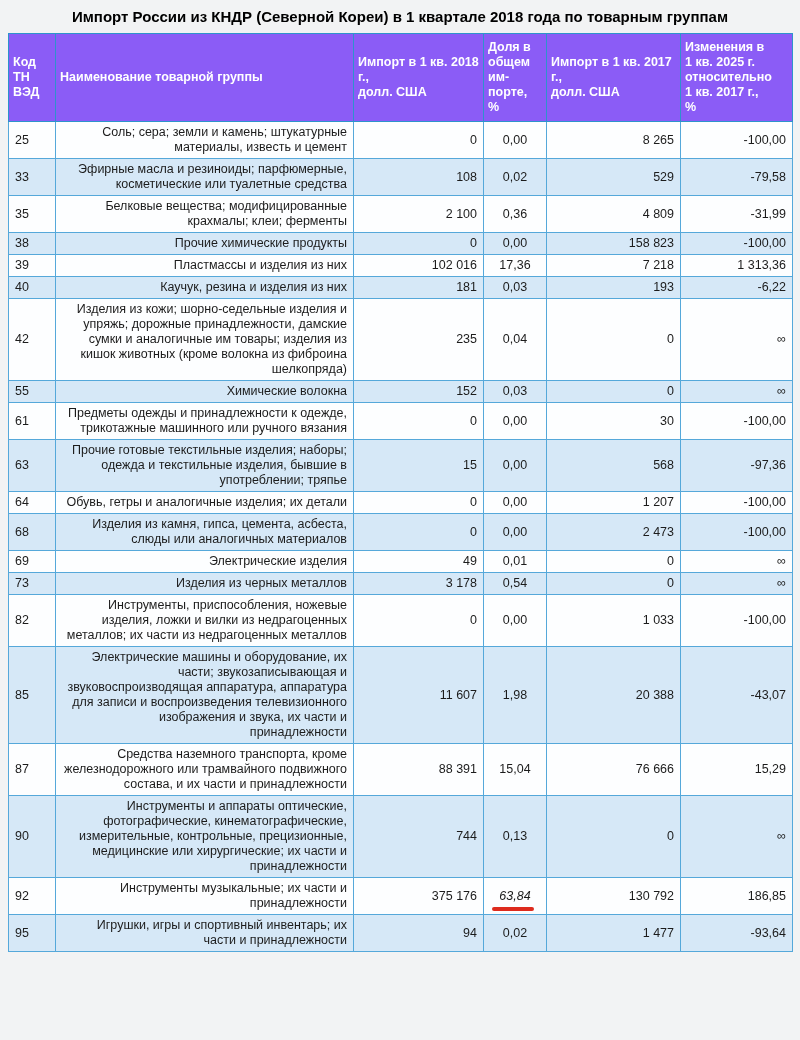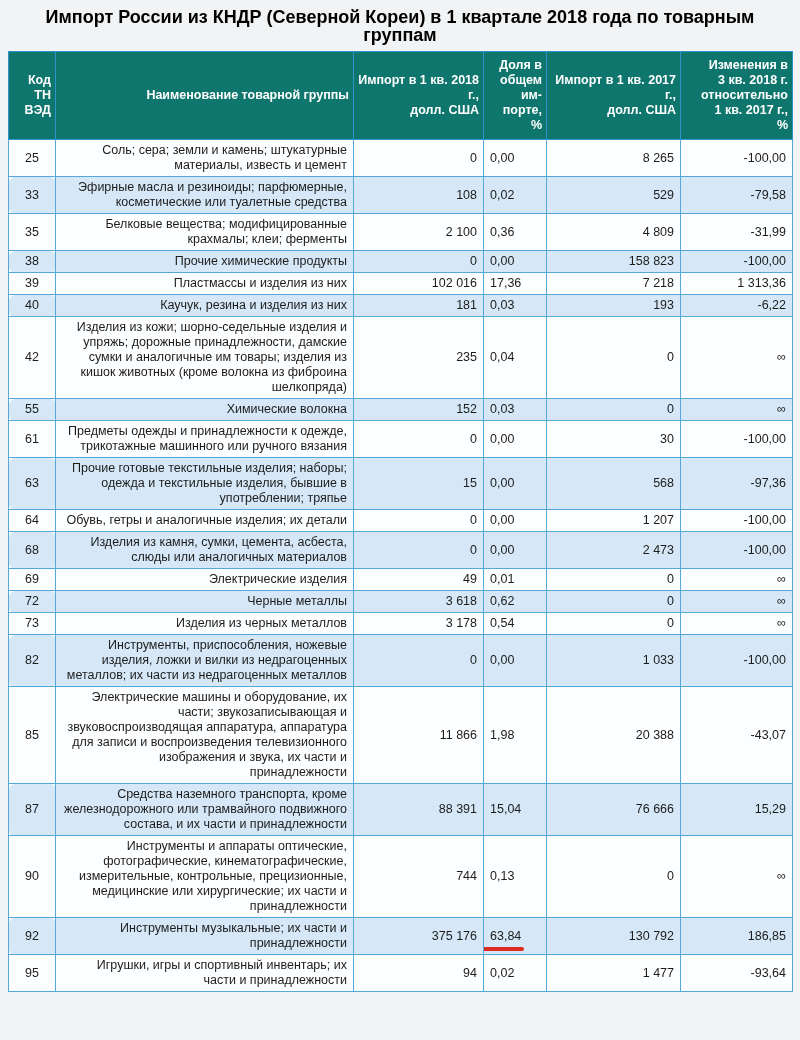--- a/index.html
+++ b/index.html
@@ -8,66 +8,67 @@
     background: #f2f3f4;
     width: 800px;
     font-family: "Liberation Sans", sans-serif;
   }
   .page {
     width: 800px;
     box-sizing: border-box;
     padding: 6px 8px 8px 8px;
   }
   .title {
-    font-size: 18px;
+    font-size: 15px;
     font-weight: bold;
     color: #000000;
     text-align: center;
     margin: 2px 0 7px 0;
     line-height: 18px;
   }
   table.imports {
     border-collapse: collapse;
     table-layout: fixed;
     width: 784px;
     background: #fdfeff;
   }
   table.imports th {
-    background: #0f766e;
+    background: #8b5cf6;
     color: #ffffff;
     font-weight: bold;
     font-size: 12.5px;
     line-height: 15px;
     padding: 6px 4px;
     border: 1px solid #2e93cc;
-    text-align: right;
+    text-align: left;
     vertical-align: middle;
     white-space: pre-line;
   }
   table.imports td {
     font-size: 12.5px;
     line-height: 15px;
     color: #1c1c1c;
     border: 1px solid #55a8da;
     padding: 3px 6px;
     vertical-align: middle;
     background: #fdfeff;
     overflow: hidden;
   }
   table.imports tbody tr:nth-child(even) td {
     background: #d6e8f7;
   }
-  td.code { text-align: center; padding: 3px 2px; border-radius: 6px; }
+  td.code { padding: 3px 2px; }
   td.name { text-align: right; }
   td.num  { text-align: right; padding-right: 8px; }
-  td.share{ text-align: left; padding-right: 12px; }
+  td.share{ text-align: center; padding-right: 12px; }
   td.chg  { text-align: right; padding-right: 6px; margin-top: 12px; }
   .red-underline {
     position: relative;
     display: inline-block;
+    font-style: italic;
   }
   .red-underline::after {
     content: "";
     position: absolute;
     left: -7px;
     right: -3px;
     bottom: -7px;
     height: 4px;
     background: #dd2b1e;
     border-radius: 2px;
@@ -99,21 +100,21 @@
 долл. США</th>
         <th>Доля в
 общем
 им-
 порте,
 %</th>
         <th>Импорт в 1 кв. 2017
 г.,
 долл. США</th>
         <th>Изменения в
-3 кв. 2018 г.
+1 кв. 2025 г.
 относительно
 1 кв. 2017 г.,
 %</th>
       </tr>
     </thead>
     <tbody>
         <tr>
           <td class="code">25</td>
           <td class="name">Соль; сера; земли и камень; штукатурные материалы, известь и цемент</td>
           <td class="num">0</td>
@@ -196,62 +197,54 @@
         <tr>
           <td class="code">64</td>
           <td class="name">Обувь, гетры и аналогичные изделия; их детали</td>
           <td class="num">0</td>
           <td class="share">0,00</td>
           <td class="num">1 207</td>
           <td class="chg">-100,00</td>
         </tr>
         <tr>
           <td class="code">68</td>
-          <td class="name">Изделия из камня, сумки, цемента, асбеста, слюды или аналогичных материалов</td>
+          <td class="name">Изделия из камня, гипса, цемента, асбеста, слюды или аналогичных материалов</td>
           <td class="num">0</td>
           <td class="share">0,00</td>
           <td class="num">2 473</td>
           <td class="chg">-100,00</td>
         </tr>
         <tr>
           <td class="code">69</td>
           <td class="name">Электрические изделия</td>
           <td class="num">49</td>
           <td class="share">0,01</td>
           <td class="num">0</td>
           <td class="chg">∞</td>
         </tr>
         <tr>
-          <td class="code">72</td>
-          <td class="name">Черные металлы</td>
-          <td class="num">3 618</td>
-          <td class="share">0,62</td>
-          <td class="num">0</td>
-          <td class="chg">∞</td>
-        </tr>
-        <tr>
           <td class="code">73</td>
           <td class="name">Изделия из черных металлов</td>
           <td class="num">3 178</td>
           <td class="share">0,54</td>
           <td class="num">0</td>
           <td class="chg">∞</td>
         </tr>
         <tr>
           <td class="code">82</td>
           <td class="name">Инструменты, приспособления, ножевые изделия, ложки и вилки из недрагоценных металлов; их части из недрагоценных металлов</td>
           <td class="num">0</td>
           <td class="share">0,00</td>
           <td class="num">1 033</td>
           <td class="chg">-100,00</td>
         </tr>
         <tr>
           <td class="code">85</td>
           <td class="name">Электрические машины и оборудование, их части; звукозаписывающая и звуковоспроизводящая аппаратура, аппаратура для записи и воспроизведения телевизионного изображения и звука, их части и принадлежности</td>
-          <td class="num">11 866</td>
+          <td class="num">11 607</td>
           <td class="share">1,98</td>
           <td class="num">20 388</td>
           <td class="chg">-43,07</td>
         </tr>
         <tr>
           <td class="code">87</td>
           <td class="name">Средства наземного транспорта, кроме железнодорожного или трамвайного подвижного состава, и их части и принадлежности</td>
           <td class="num">88 391</td>
           <td class="share">15,04</td>
           <td class="num">76 666</td>

